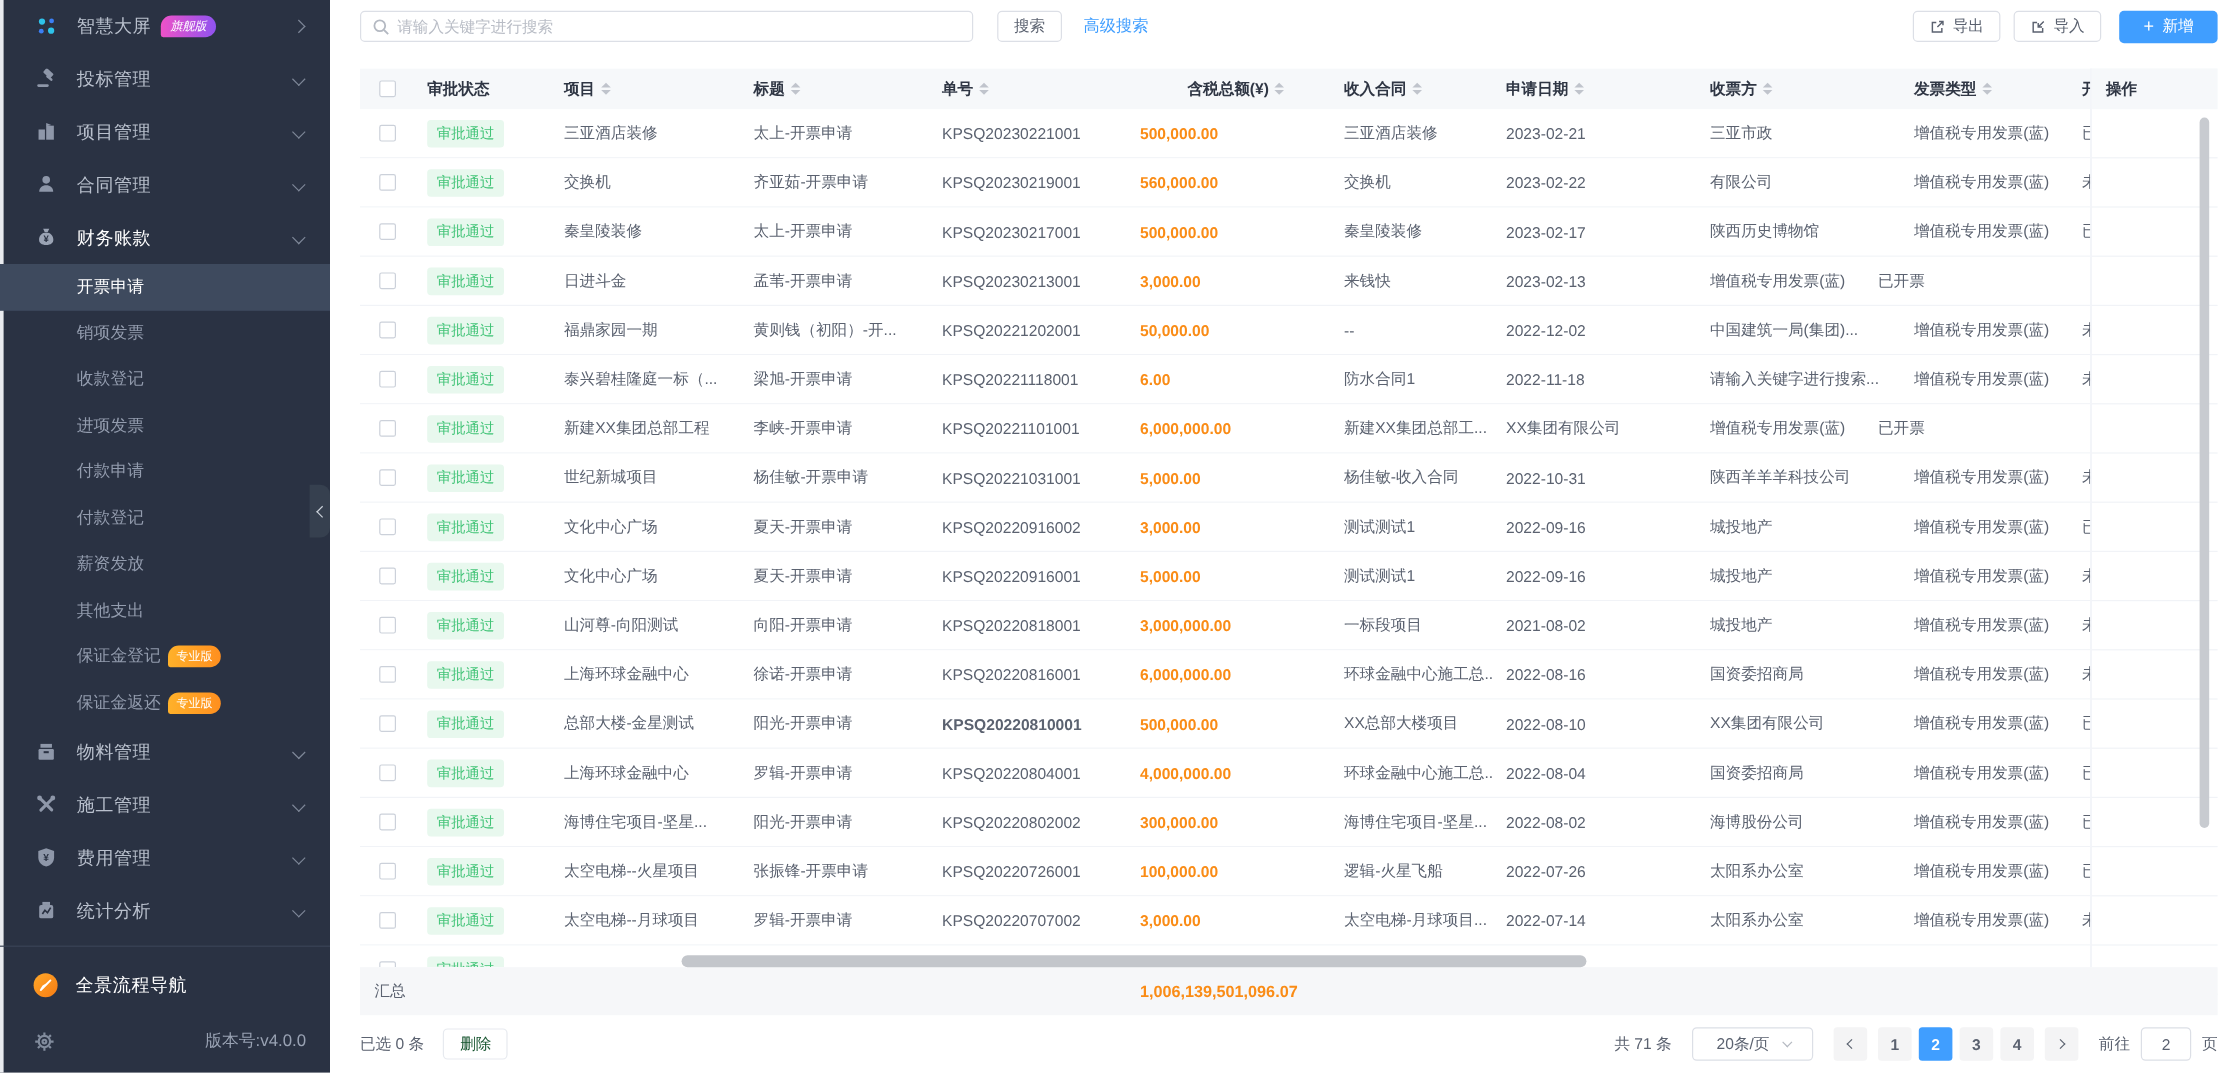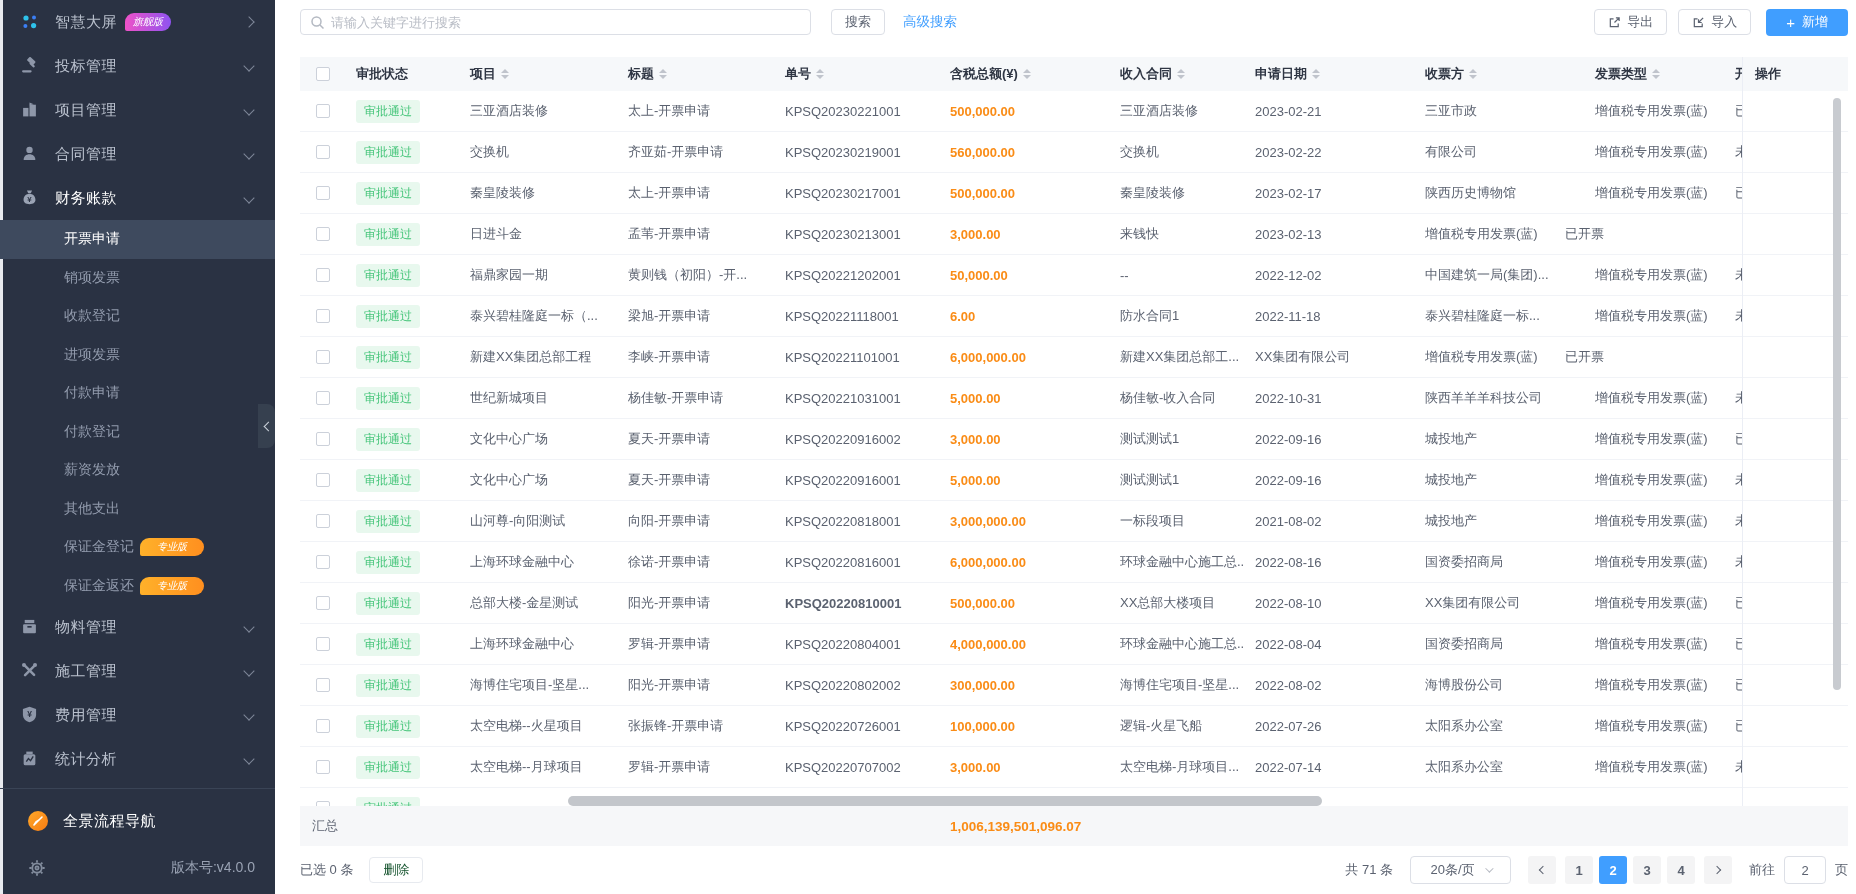--- a/index.html
+++ b/index.html
@@ -4,38 +4,38 @@
 <style>
   * { margin:0; padding:0; box-sizing:border-box; }
   html,body { width:1856px; height:894px; overflow:hidden; background:#fff;
     font-family:"Liberation Sans","DejaVu Sans",sans-serif; }
   .app { position:relative; width:1856px; height:894px; }
 
   
   .sidebar { position:absolute; left:0; top:0; width:275px; height:894px;
     background:var(--sidebar-bg); box-shadow:inset 3px 0 0 #e9ebef; }
   .menu { position:absolute; left:0; top:0; width:275px; }
-  .s-group { height:44px; display:flex; align-items:center; cursor:pointer; color:#b9c0cd;margin-left:21px; }
+  .s-group { height:44px; display:flex; align-items:center; padding-left:30px; cursor:pointer; color:#b9c0cd; }
   .s-group .s-icon { width:18px; height:18px; margin-right:16px; display:inline-flex; }
   .s-group .s-label { font-size:15px; letter-spacing:.5px; }
   .s-group.expanded { color:#ffffff; }
   .chev-down { position:absolute; right:22px; width:8px; height:8px;
     border-right:1.6px solid #7e8798; border-bottom:1.6px solid #7e8798; transform:rotate(45deg); }
   .chev-right { position:absolute; right:22px; width:8px; height:8px;
     border-right:1.6px solid #7e8798; border-bottom:1.6px solid #7e8798; transform:rotate(-45deg); }
   .s-group, .s-sub { position:relative; }
   .s-sub { height:38.5px; display:flex; align-items:center; padding-left:64px; cursor:pointer;
     color:#939cae; font-size:14px; }
   .s-sub.active { background:var(--sidebar-active-bg); color:#fff; }
   .badge-flagship { margin-left:8px; font-size:10px; font-style:italic; color:#fff;
     background:linear-gradient(90deg,var(--badge-flagship-1),var(--badge-flagship-2));
     padding:2px 8px; border-radius:9px 9px 9px 2px; }
-  .badge-pro { margin-left:6px; font-size:10px; font-style:italic; color:#fff;
+  .badge-pro { margin-left:6px; font-size:10px; color:#fff;
     background:linear-gradient(90deg,var(--badge-pro-1),var(--badge-pro-2));
-    padding:2px 17px; border-radius:9px 9px 9px 2px; }
+    padding:2px 7px; border-radius:9px 9px 9px 2px; }
   .collapse-tab { position:absolute; left:258px; top:404px; width:17px; height:44px;
     background:#36404f; border-radius:0 8px 8px 0; display:flex; align-items:center; justify-content:center; cursor:pointer; }
   .chev-left { display:inline-block; width:7px; height:7px;
     border-left:1.6px solid #cdd3dc; border-bottom:1.6px solid #cdd3dc; transform:rotate(45deg); margin-left:3px; }
   .sidebar-divider { position:absolute; left:0; top:788px; width:275px; height:1px; background:#3a4456; }
   .panorama { position:absolute; left:0; top:800px; width:275px; height:42px;
     display:flex; align-items:center; padding-left:28px; cursor:pointer; }
   .compass { width:20px; height:20px; border-radius:50%;
     background:linear-gradient(135deg,#ffa829,#f77c13); margin-right:15px;
     display:inline-flex; align-items:center; justify-content:center; }
@@ -344,21 +344,21 @@
                 <i class="car dn"></i>
               </span>
             </div>
             <div class="th" style="width: 165px;">
               <span class="th-label">单号</span>
               <span class="sorter">
                 <i class="car up"></i>
                 <i class="car dn"></i>
               </span>
             </div>
-            <div class="th" style="width: 170px;">
+            <div class="th" style="width: 170px; justify-content: center;">
               <span class="th-label">含税总额(¥)</span>
               <span class="sorter">
                 <i class="car up"></i>
                 <i class="car dn"></i>
               </span>
             </div>
             <div class="th" style="width: 135px;">
               <span class="th-label">收入合同</span>
               <span class="sorter">
                 <i class="car up"></i>
@@ -481,21 +481,21 @@
               </div>
               <div class="td" style="width: 114px;">
                 <span class="status-badge">审批通过</span>
               </div>
               <div class="td" style="width: 158px;">泰兴碧桂隆庭一标（...</div>
               <div class="td" style="width: 157px;">梁旭-开票申请</div>
               <div class="td" style="width: 165px;">KPSQ20221118001</div>
               <div class="td td-amount" style="width: 170px;">6.00</div>
               <div class="td" style="width: 135px;">防水合同1</div>
               <div class="td" style="width: 170px;">2022-11-18</div>
-              <div class="td" style="width: 170px;">泰兴碧桂隆庭一标...</div>
+              <div class="td" style="width: 170px;">请输入关键字进行搜索...</div>
               <div class="td" style="width: 140px;">增值税专用发票(蓝)</div>
               <div class="td" style="width: 120px;">未开票</div>
             </div>
             <div class="tr">
               <div class="td td-center" style="width: 46px;">
                 <span class="checkbox"></span>
               </div>
               <div class="td" style="width: 114px;">
                 <span class="status-badge">审批通过</span>
               </div>

